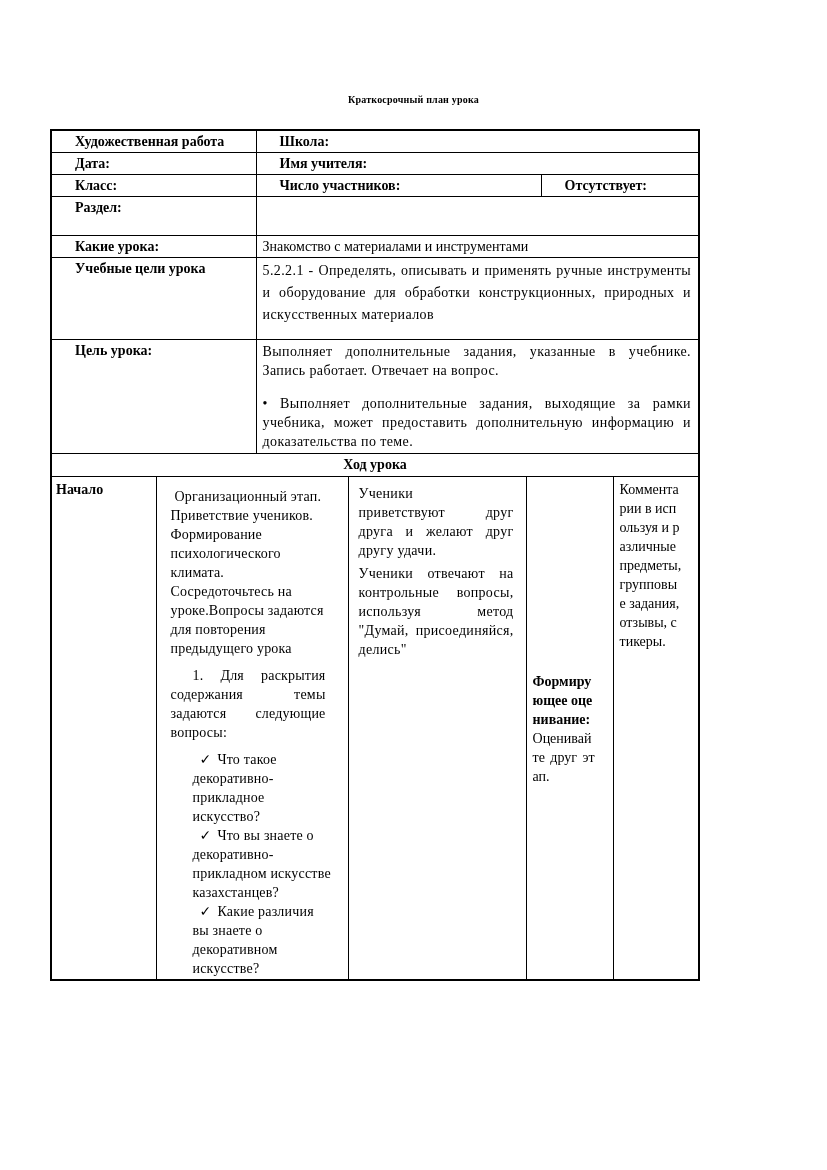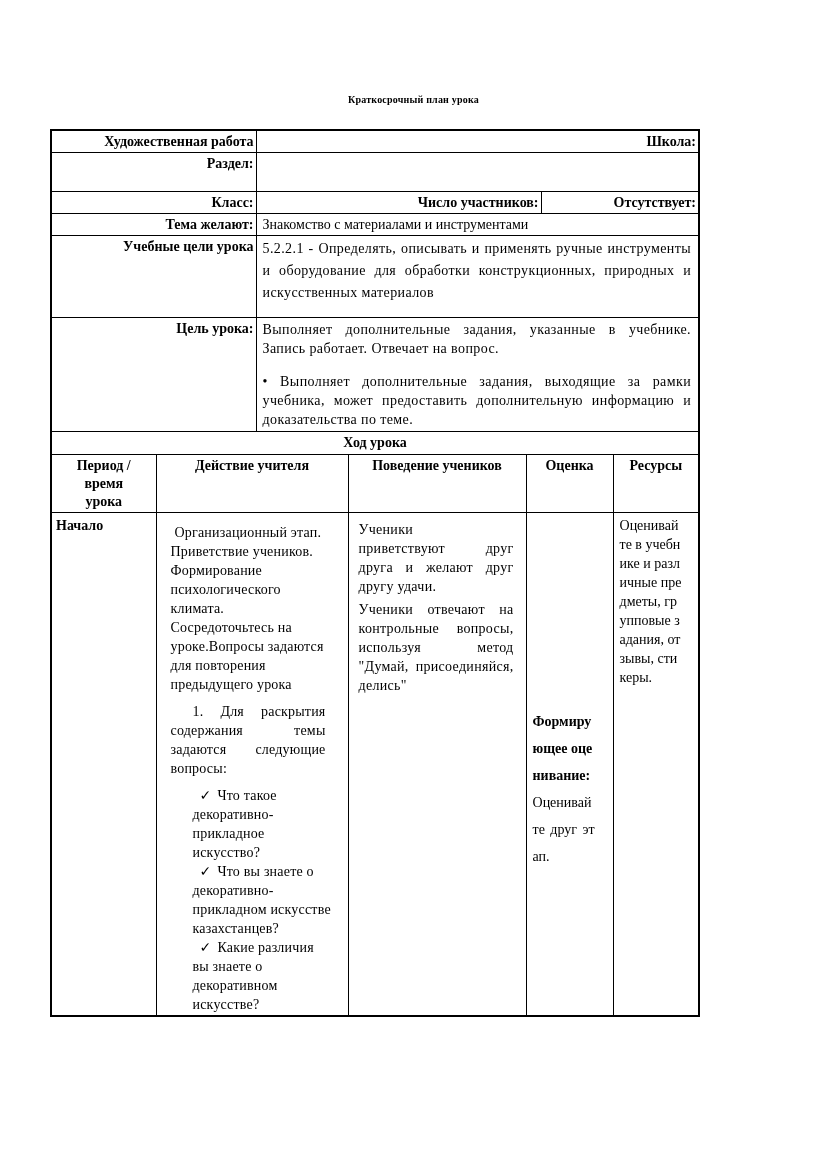--- a/index.html
+++ b/index.html
@@ -13,21 +13,21 @@
     letter-spacing:0.2px;
   }
   table.plan{
     border-collapse:collapse;table-layout:fixed;width:648px;
     margin:24px 0 0 50px;border:2px solid #000;
   }
   td{
     border:1px solid #000;vertical-align:top;font-size:14px;
     line-height:19px;padding:1px 4px;word-wrap:break-word;
   }
-  .lbl{font-weight:bold;padding-left:7px;padding-right:2px;text-align:right;}
+  .lbl{font-weight:bold;padding-left:23px;padding-right:2px;}
   .val{padding-left:6px;}
   .obj{
     text-align:justify;line-height:22px;letter-spacing:0.4px;
     padding:2px 7px 2px 6px;
   }
   .goal p{margin:0;text-align:justify;letter-spacing:0.4px;line-height:19px;}
   .goal{padding:2px 7px 2px 6px;}
   .goal p + p{margin-top:14px;}
   .mid-head{font-weight:bold;text-align:center;line-height:20px;}
   .colhead{font-weight:bold;text-align:center;line-height:18px;padding-top:2px;}
@@ -37,21 +37,21 @@
   .teacher-cell p{margin:8px;line-height:19px;letter-spacing:0.2px;}
   .t1{text-indent:4px;}
   .t2{text-indent:22px;text-align:justify;}
   .q{line-height:19px;text-indent:7px;letter-spacing:0.2px;margin-left:30px;}
   .check{margin-right:6px;}
   .students-cell{padding:3px 8px 1px 6px;}
   .students-cell p{margin:4px;text-align:justify;letter-spacing:0.3px;line-height:19px;font-family:Liberation Serif, serif;}
   .s2{margin-top:70px;}
   .assess-cell{padding:0;}
   .assess-wrap{margin:195px 0 0 6px;width:62px;word-break:break-all;}
-  .assess-wrap p{margin:0;line-height:27px;}
+  .assess-wrap p{margin:0;line-height:19px;}
   .a1{font-weight:bold;}
   .a2{text-align:justify;}
   .res-cell{padding:3px 16px 1px 6px;}
   .res{word-break:break-all;line-height:19px;}
 </style>
 </head>
 <body>
 
 <div class="doc-title">Краткосрочный план урока</div>
 
@@ -65,63 +65,58 @@
       <col style="width:72px">
     <col style="width:86px">
   </colgroup>
 
   <tbody>
       <tr style="height:19px">
     <td colspan="2" class="lbl">Художественная работа</td>
     <td colspan="5" class="lbl">Школа:</td>
   </tr>
 
-
-  <tr style="height:39px">
-    <td colspan="2" class="lbl">Раздел:</td>
-    <td colspan="5"></td>
+  <tr style="height:19px">
+    <td colspan="2" class="lbl">Дата:</td>
+    <td colspan="5" class="lbl">Имя учителя:</td>
   </tr>
 
   <tr style="height:19px">
     <td colspan="2" class="lbl">Класс:</td>
     <td colspan="3" class="lbl">Число участников:</td>
     <td colspan="2" class="lbl">Отсутствует:</td>
   </tr>
 
+  <tr style="height:39px">
+    <td colspan="2" class="lbl">Раздел:</td>
+    <td colspan="5"></td>
+  </tr>
+
   <tr style="height:19px">
-    <td colspan="2" class="lbl">Тема желают:</td>
+    <td colspan="2" class="lbl">Какие урока:</td>
     <td colspan="5" class="val">Знакомство с материалами и инструментами</td>
   </tr>
 
   <tr style="height:82px">
     <td colspan="2" class="lbl">Учебные цели урока</td>
     <td colspan="5" class="obj">5.2.2.1 - Определять, описывать и применять ручные инструменты и оборудование для обработки конструкционных, природных и искусственных материалов</td>
   </tr>
 
   <tr style="height:112px">
     <td colspan="2" class="lbl">Цель урока:</td>
     <td colspan="5" class="goal">
       <p>Выполняет дополнительные задания, указанные в учебнике. Запись работает. Отвечает на вопрос.</p>
       <p>• Выполняет дополнительные задания, выходящие за рамки учебника, может предоставить дополнительную информацию и доказательства по теме.</p>
     </td>
   </tr>
 
   <tr style="height:21px">
     <td colspan="7" class="mid-head">Ход урока</td>
   </tr>
 
-  <tr style="height:56px">
-    <td class="colhead">
-      <div class="phead">Период / время урока</div>
-    </td>
-    <td colspan="2" class="colhead">Действие учителя</td>
-    <td class="colhead">Поведение учеников</td>
-    <td colspan="2" class="colhead">Оценка</td>
-    <td class="colhead">Ресурсы</td>
-  </tr>
 
   <tr style="height:436px">
     <td class="period-cell">Начало</td>
 
     <td colspan="2" class="teacher-cell">
       <p class="t1">Организационный этап. Приветствие учеников. Формирование психологического климата. Сосредоточьтесь на уроке.Вопросы задаются для повторения предыдущего урока</p>
       <p class="t2">1. Для раскрытия содержания темы задаются следующие вопросы:</p>
       <div class="q"><span class="check">✓</span><span>Что такое декоративно-прикладное искусство?</span></div>
       <div class="q"><span class="check">✓</span><span>Что вы знаете о декоративно-прикладном искусстве казахстанцев?</span></div>
       <div class="q"><span class="check">✓</span><span>Какие различия вы знаете о декоративном искусстве?</span></div>
@@ -133,17 +128,17 @@
     </td>
 
     <td colspan="2" class="assess-cell">
       <div class="assess-wrap">
         <p class="a1">Формирующее оценивание:</p>
         <p class="a2">Оценивайте друг этап.</p>
       </div>
     </td>
 
     <td class="res-cell">
-      <div class="res">Оценивайте в учебнике и различные предметы, групповые задания, отзывы, стикеры.</div>
+      <div class="res">Комментарии в используя и различные предметы, групповые задания, отзывы, стикеры.</div>
     </td>
   </tr>
 </tbody>
   </table>
 
 </body></html>

